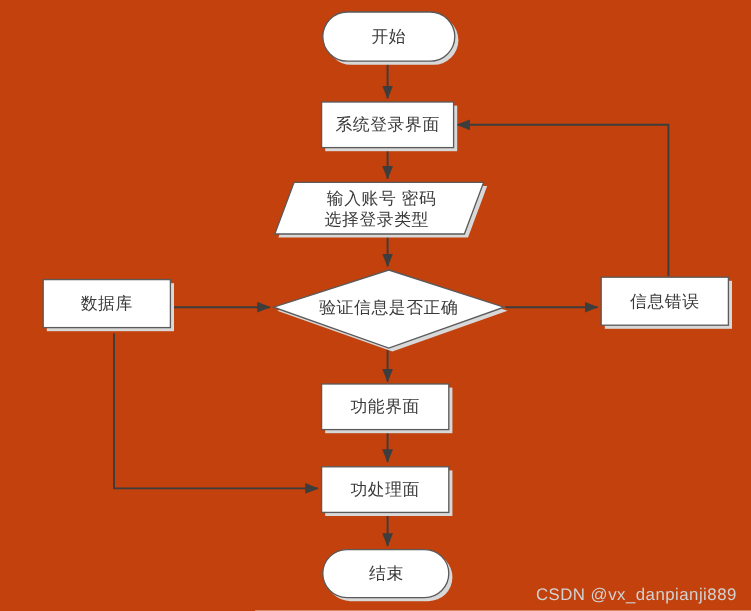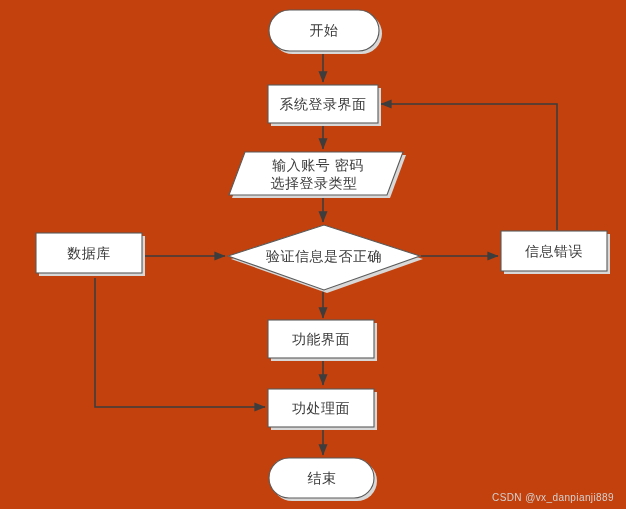--- a/index.html
+++ b/index.html
@@ -45,21 +45,21 @@
   .edge {
     stroke: #3d3d3d;
     stroke-width: 1.6;
     fill: none;
   }
   .watermark {
     position: absolute;
     right: 12px;
     bottom: 6px;
     font-family: "Liberation Sans", "DejaVu Sans", sans-serif;
-    font-size: 10px;
+    font-size: 14px;
     color: #d2d2d2;
     letter-spacing: 0.4px;
     user-select: none;
     white-space: nowrap;
   }
 </style>
 </head>
 <body>
 
 <div id="canvas">

